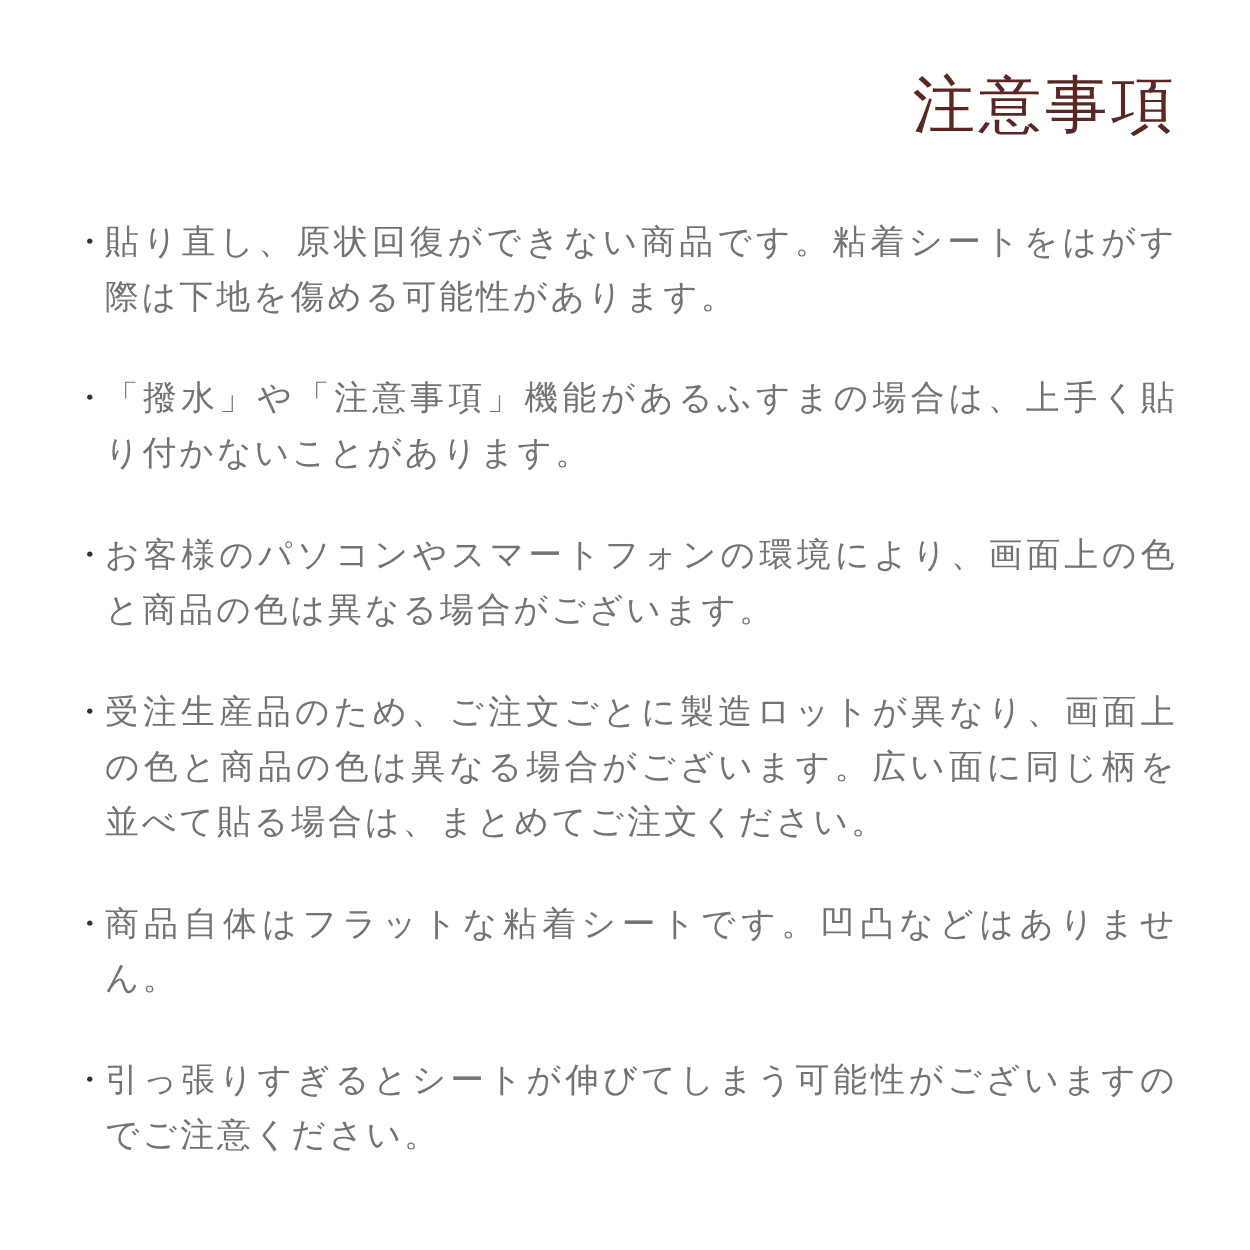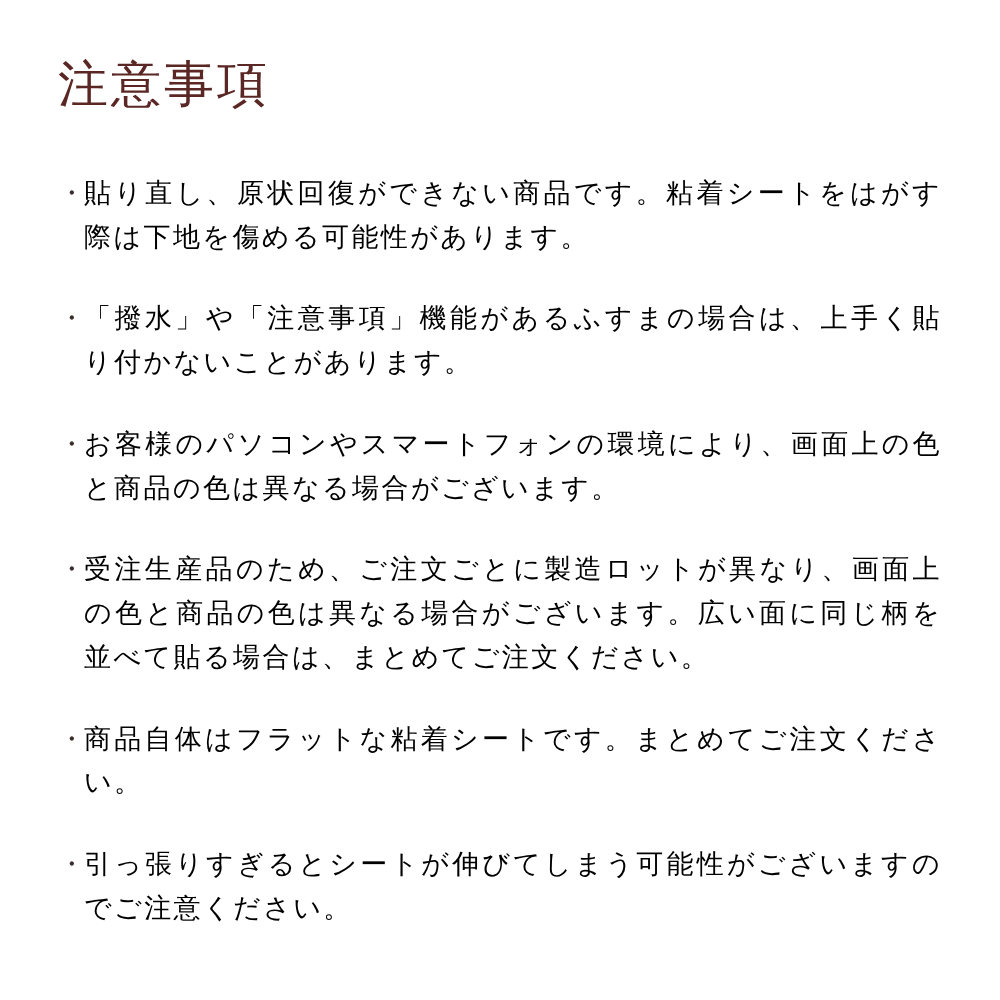--- a/index.html
+++ b/index.html
@@ -15,21 +15,21 @@
     overflow: hidden;
   }
   .page {
     width: 1000px;
     height: 1000px;
     box-sizing: border-box;
     padding: 46px 58px 0 58px;
     position: relative;
   }
   .title {
-    text-align: left;
+    text-align: right;
     color: #5a2724;
     font-size: 50px;
     line-height: 1.2;
     letter-spacing: 0.06em;
     font-weight: 400;
     margin: 8px 0 0 0;
   }
   .notes {
     margin-top: 58px;
     display: block;
@@ -45,21 +45,21 @@
     font-size: 27px;
     line-height: 1.62;
     color: #3a2f2c;
     text-align: left;
   }
   .note-text {
     flex: 1 1 auto;
     font-size: 27px;
     line-height: 1.62;
     letter-spacing: 0.09em;
-    color: #000000;
+    color: #737373;
     text-align: justify;
     text-justify: inter-character;
     word-break: break-all;
   }
 </style>
 </head>
 <body>
 
 <div class="page">
   <h1 class="title">注意事項</h1>
@@ -81,21 +81,21 @@
       <span class="note-text">お客様のパソコンやスマートフォンの環境により、画面上の色と商品の色は異なる場合がございます。</span>
     </div>
 
     <div class="note-item">
       <span class="note-bullet">・</span>
       <span class="note-text">受注生産品のため、ご注文ごとに製造ロットが異なり、画面上の色と商品の色は異なる場合がございます。広い面に同じ柄を並べて貼る場合は、まとめてご注文ください。</span>
     </div>
 
     <div class="note-item">
       <span class="note-bullet">・</span>
-      <span class="note-text">商品自体はフラットな粘着シートです。まとめてご注文ください。</span>
+      <span class="note-text">商品自体はフラットな粘着シートです。凹凸などはありません。</span>
     </div>
 
     <div class="note-item">
       <span class="note-bullet">・</span>
       <span class="note-text">引っ張りすぎるとシートが伸びてしまう可能性がございますのでご注意ください。</span>
     </div>
 
   </div>
 </div>
 

